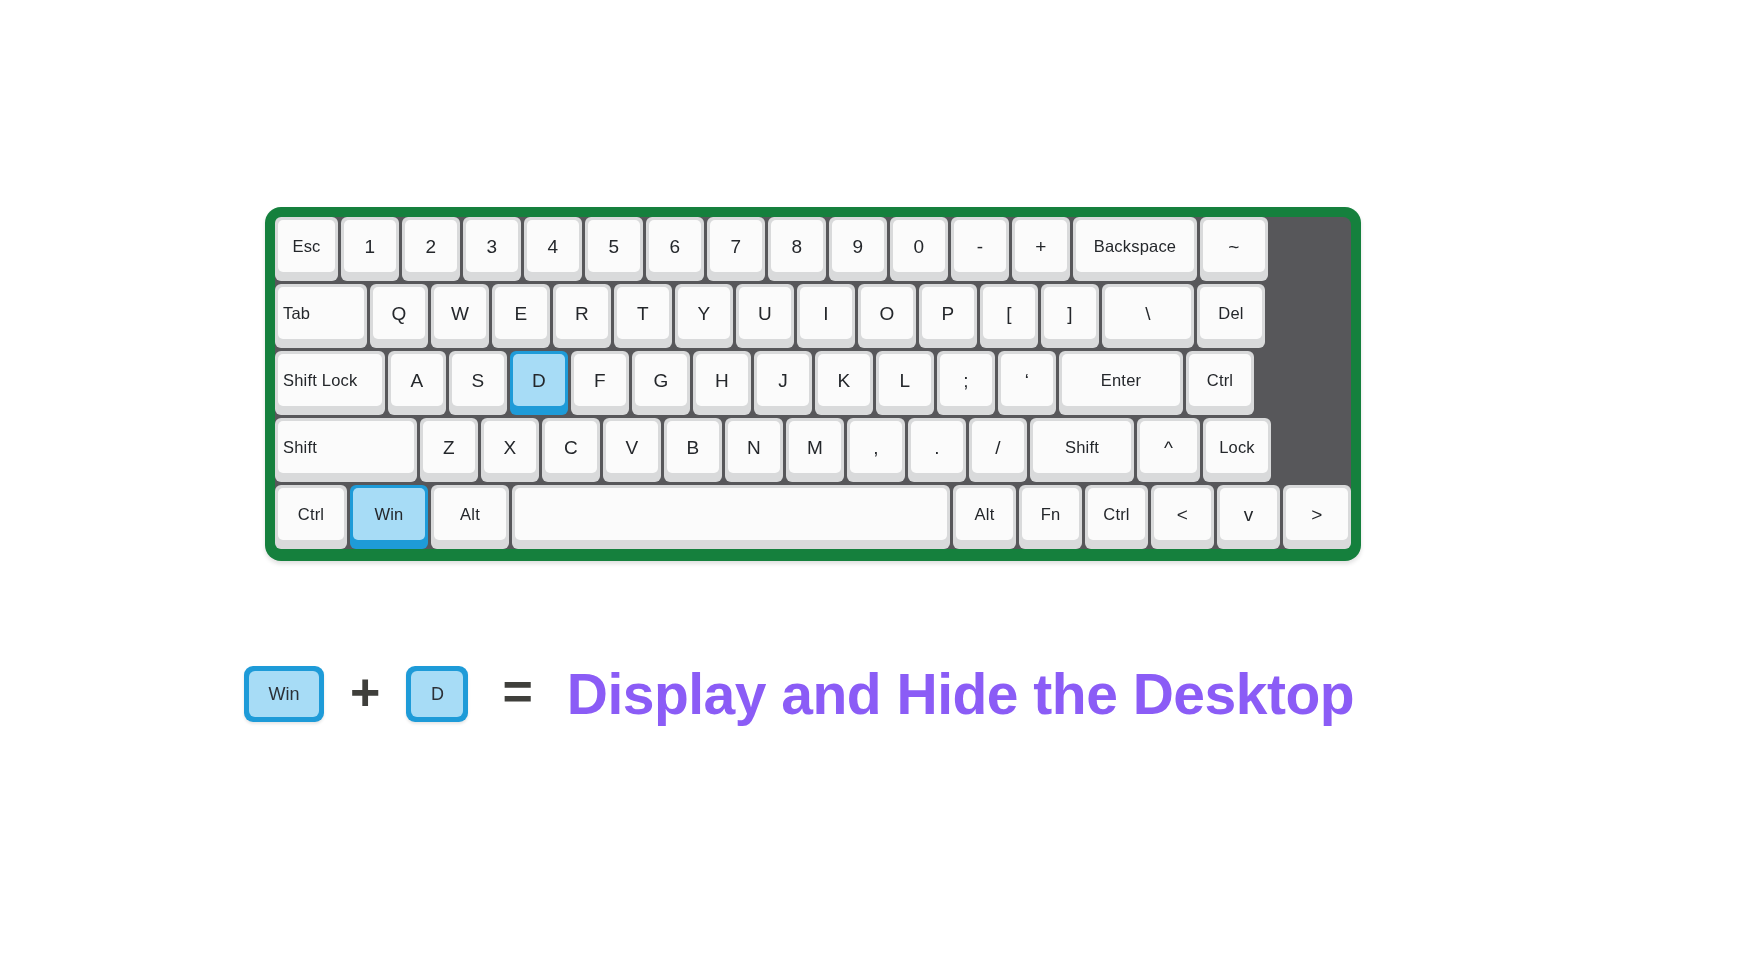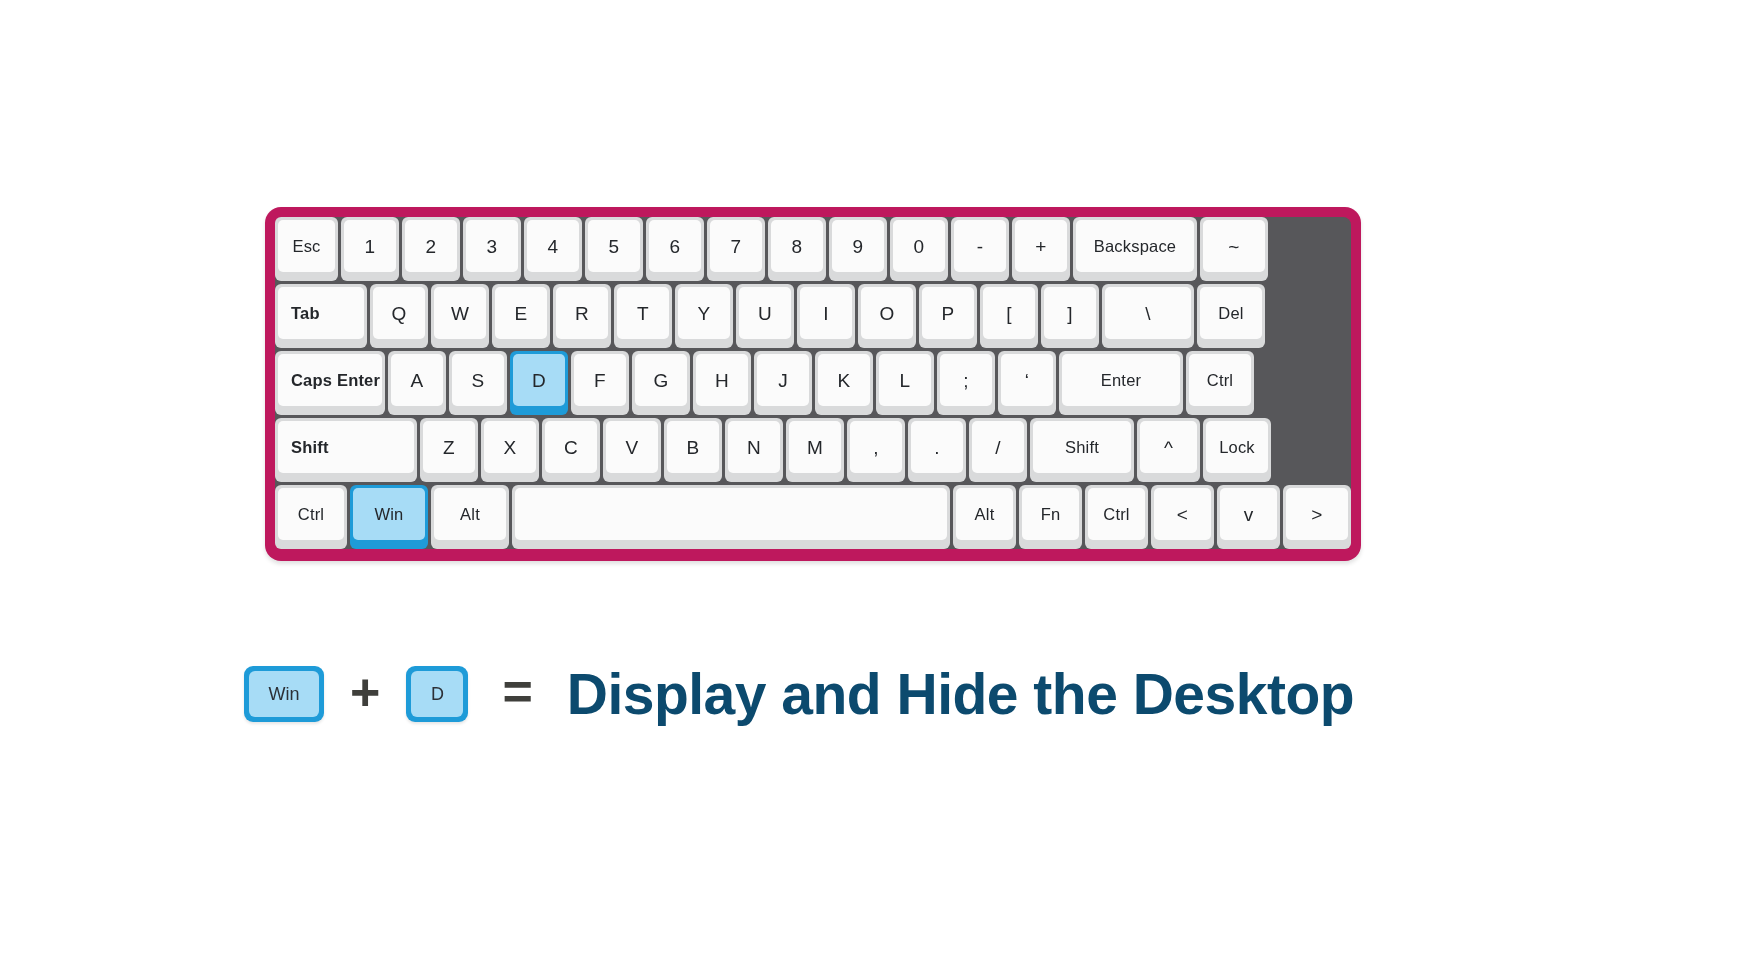--- a/index.html
+++ b/index.html
@@ -15,21 +15,21 @@
     position: relative;
   }
 
   
   #keyboard-figure {
     position: absolute;
     left: 265px;
     top: 207px;
   }
   .kb-frame {
-    background: #be185d;
+    background: #15803d;
     border-radius: 16px;
     padding: 10px 10px 12px 10px;
     box-shadow: 0 3px 4px rgba(0,0,0,0.12);
   }
   .kb-inner {
     background: #57575a;
     border-radius: 8px;
     display: flex;
     flex-direction: column;
     gap: 3px;
@@ -59,22 +59,21 @@
     align-items: center;
     justify-content: center;
     font-size: 19px;
     color: #24272b;
     letter-spacing: 0.2px;
     box-sizing: border-box;
     line-height: 1;
   }
   .key .cap.left {
     justify-content: flex-start;
-    padding-left: 13px;
-    font-weight: bold;
+    padding-left: 5px;
   }
   .key .cap.small {
     font-size: 16.5px;
   }
   .key .cap.blank { font-size: 0; }
 
   
   .key.hl { background: #1e9bd8; }
   .key.hl .cap { background: #a7dcf6; color: #24272b; }
 
@@ -132,21 +131,21 @@
     color: #3f3f3b;
     line-height: 1;
     font-family: "Liberation Sans", sans-serif;
   }
   #caption-plus  { margin: 0 26px 0 26px; padding-bottom: 4px;}
   #caption-equals{ margin: 0 34px 0 34px; padding-bottom: 6px;}
 
   #caption-text {
     font-size: 57px;
     font-weight: bold;
-    color: #0c4a6e;
+    color: #8b5cf6;
     white-space: nowrap;
     letter-spacing: -0.5px;
     line-height: 1;
   }
 </style>
 </head>
 <body>
 
 <div id="keyboard-figure">
   <div class="kb-frame">
@@ -240,21 +239,21 @@
           </div>
           <div class="key w-backsl">
             <div class="cap">\</div>
           </div>
           <div class="key w-edge">
             <div class="cap small">Del</div>
           </div>
         </div>
         <div class="kb-row">
           <div class="key w-caps">
-            <div class="cap left small">Caps Enter</div>
+            <div class="cap left small">Shift Lock</div>
           </div>
           <div class="key w-1">
             <div class="cap">A</div>
           </div>
           <div class="key w-1">
             <div class="cap">S</div>
           </div>
           <div class="key w-1 hl">
             <div class="cap">D</div>
           </div>

